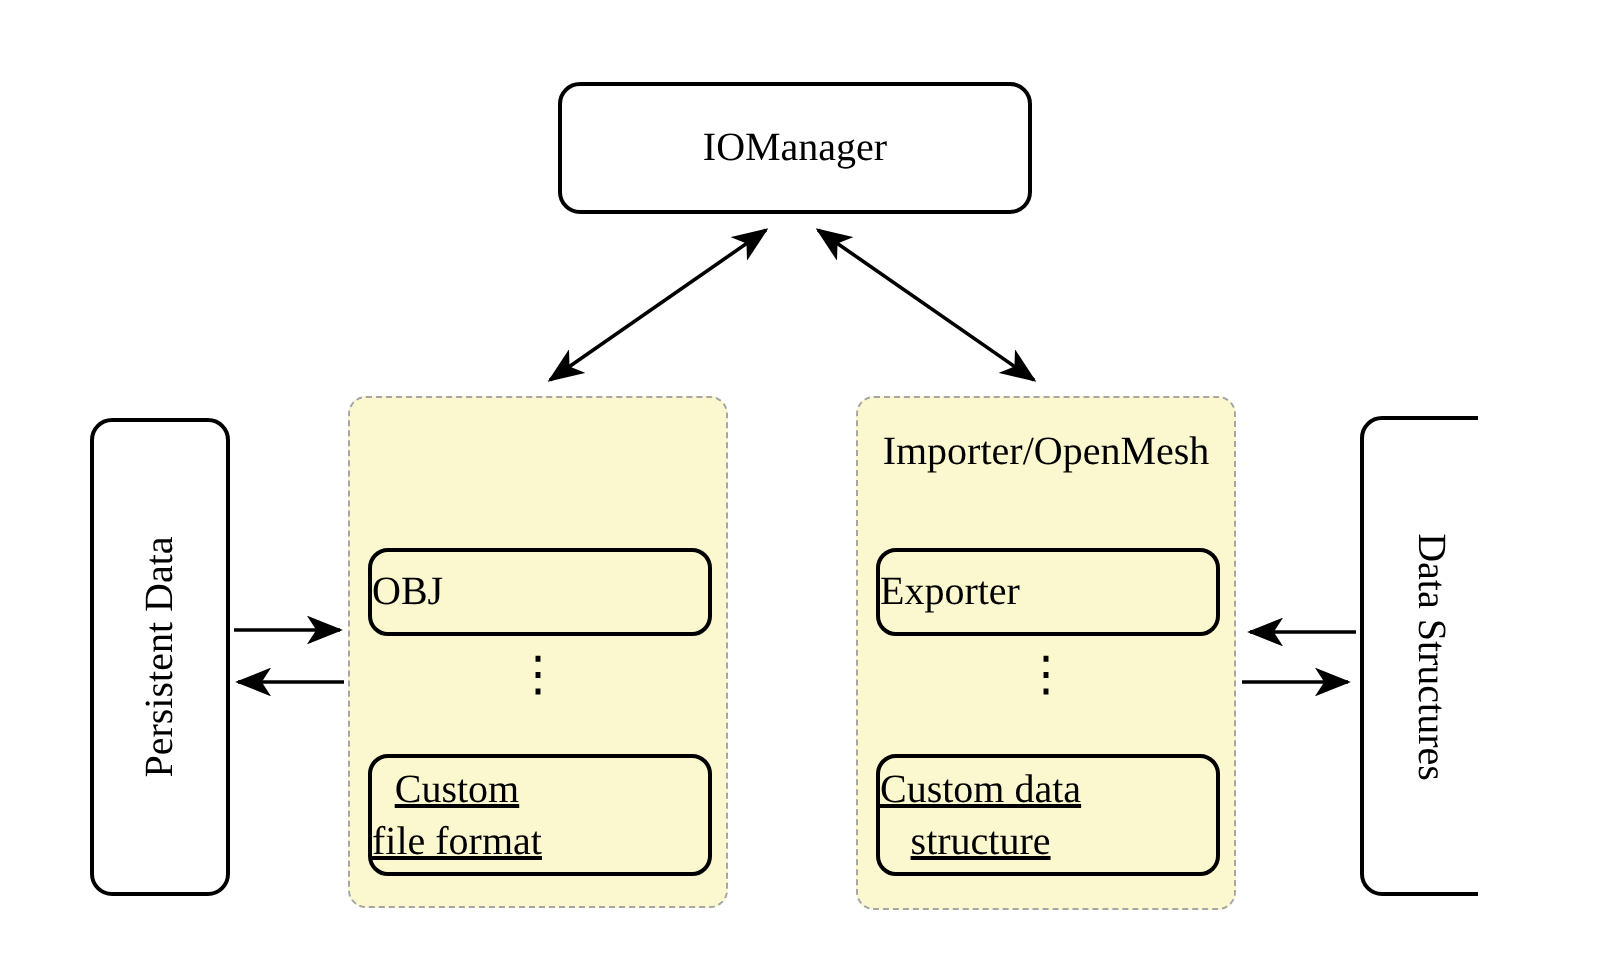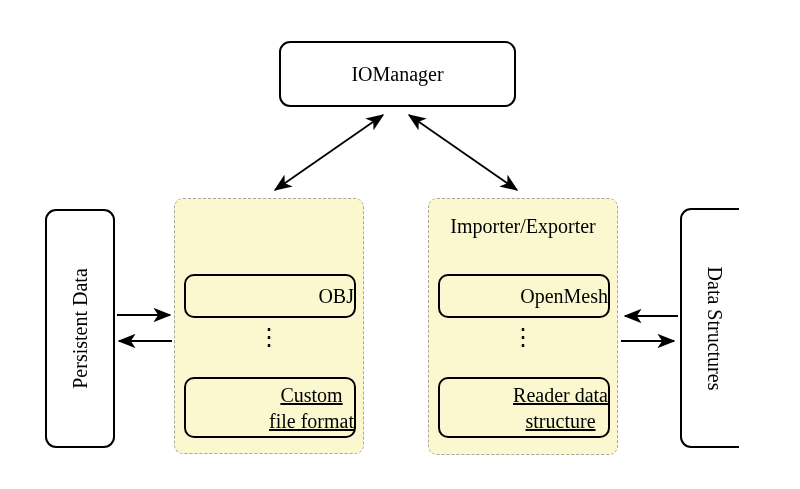--- a/index.html
+++ b/index.html
@@ -53,21 +53,21 @@
 
   .inner-box {
     position: absolute;
     left: 9px;
     width: 172px;
     background: var(--group-fill, #fbf8d0);
     border: 2.2px solid var(--box-border, #000);
     border-radius: 10px;
     display: flex;
     align-items: center;
-    justify-content: flex-end;
+    justify-content: flex-start;
     text-align: center;
     font-size: 20px;
     line-height: 1.3;
     white-space: pre-line;
   }
   .inner-top    { top: 75px;  height: 44px; }
   .inner-bottom { top: 178px; height: 61px; text-decoration: underline; }
 
   .dots {
     position: absolute;
@@ -112,27 +112,27 @@
       <span>OBJ</span>
     </div>
     <div class="dots">⋮</div>
     <div class="inner-box inner-bottom">
       <span>Custom
 file format</span>
     </div>
   </div>
 
   <div class="group" id="importer-exporter">
-    <div class="group-title">Importer/Exporter</div>
+    <div class="group-title">Importer/OpenMesh</div>
     <div class="inner-box inner-top">
-      <span>OpenMesh</span>
+      <span>Exporter</span>
     </div>
     <div class="dots">⋮</div>
     <div class="inner-box inner-bottom">
-      <span>Reader data
+      <span>Custom data
 structure</span>
     </div>
   </div>
 
   <svg class="arrow-layer" viewBox="0 0 800 489">
     <defs>
       <marker id="ah" viewBox="0 0 10 8" refX="9.2" refY="4" markerWidth="10" markerHeight="8" orient="auto-start-reverse">
         <path d="M0,0 L10,4 L0,8 L2.6,4 Z" fill="#000"></path>
       </marker>
     </defs>

